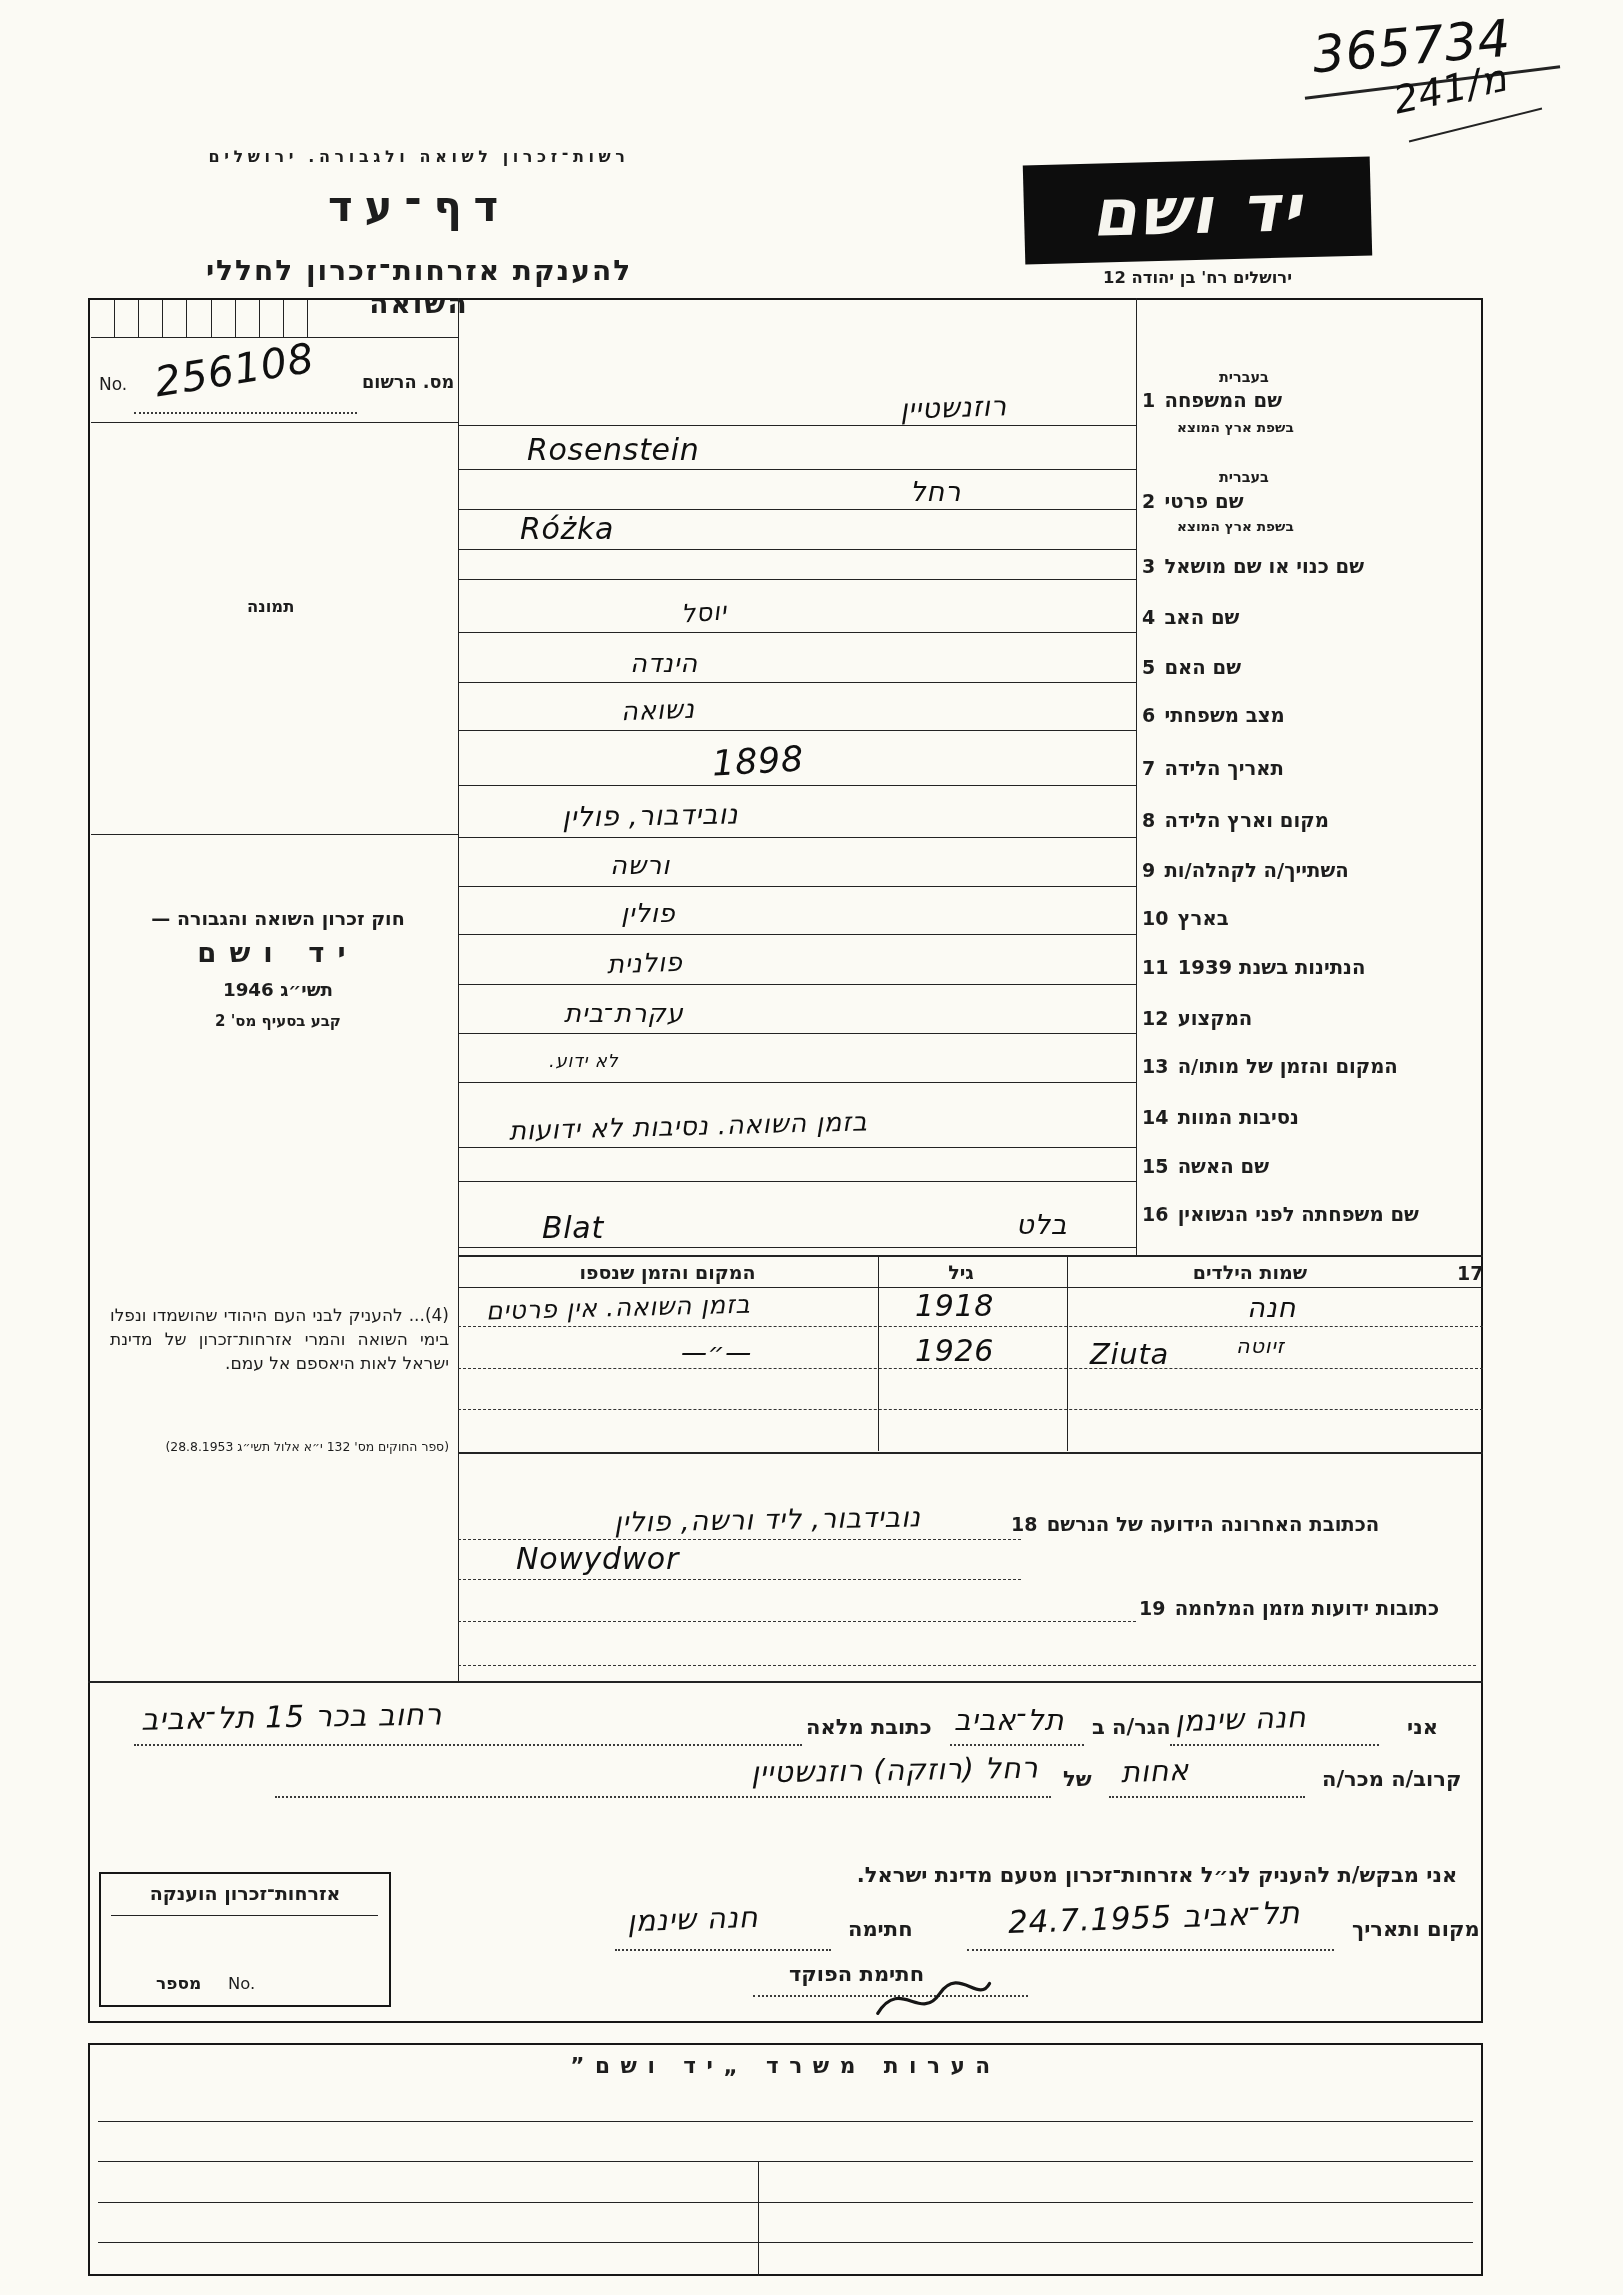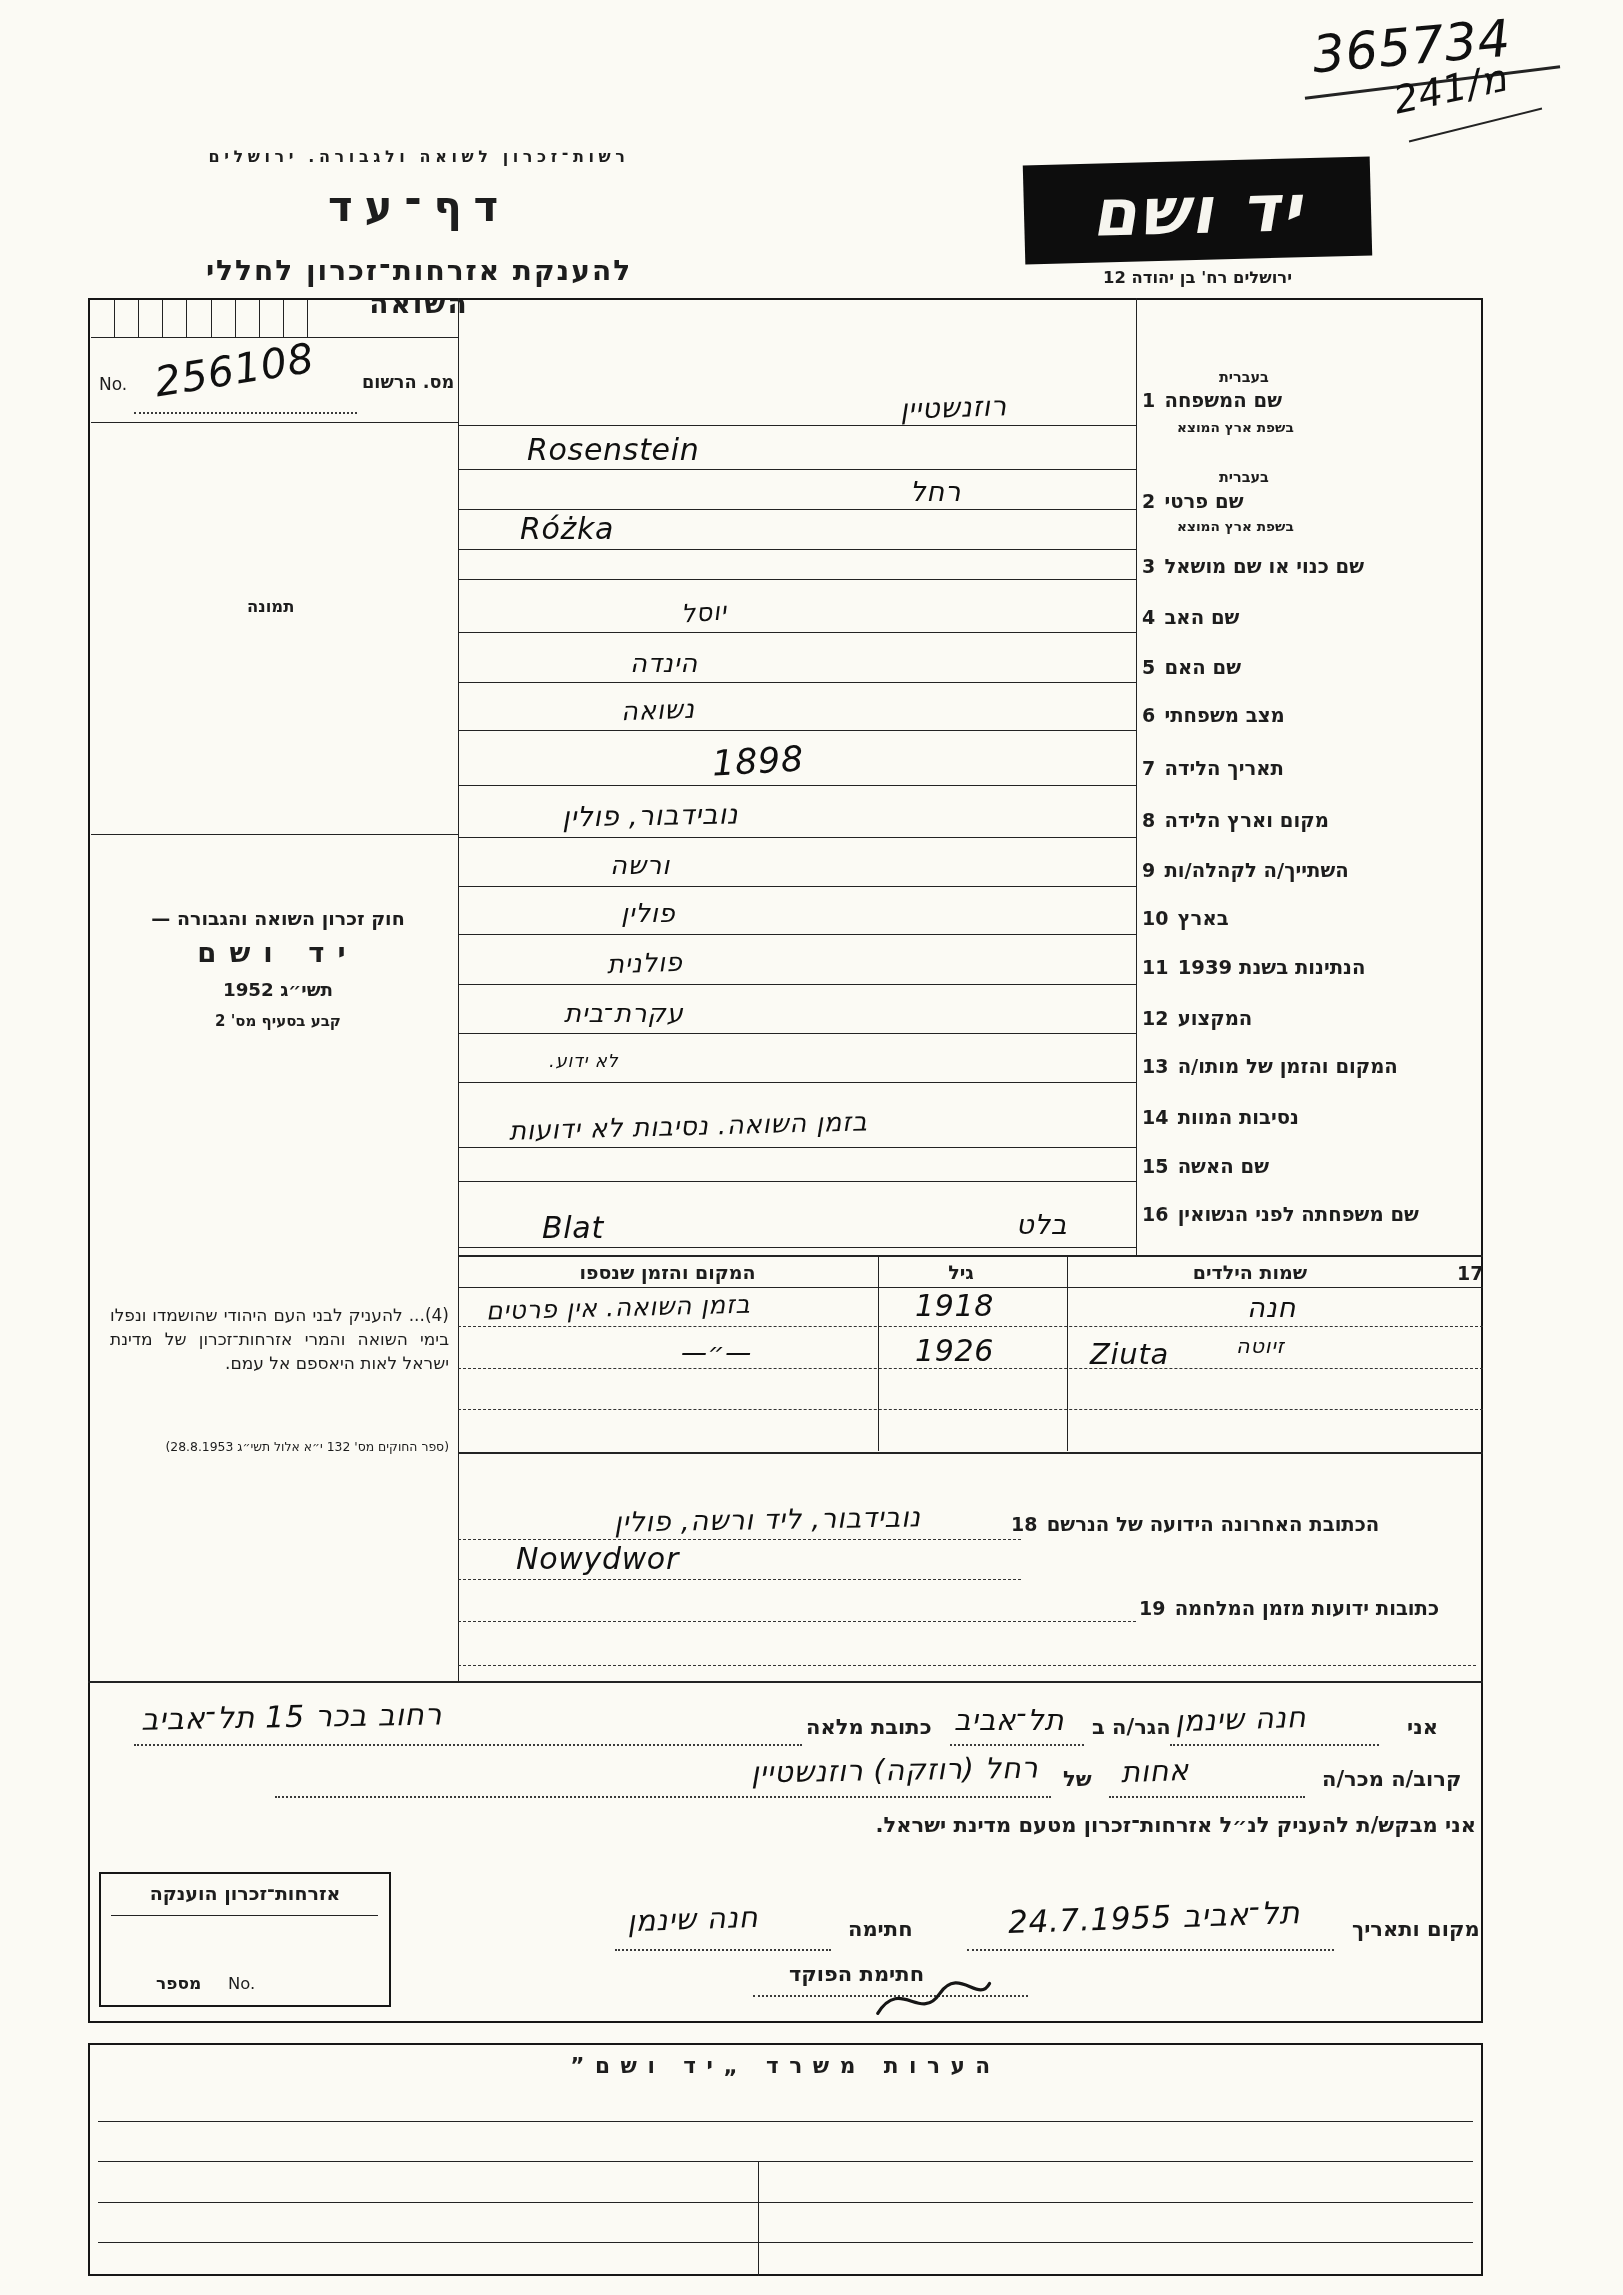--- a/index.html
+++ b/index.html
@@ -64,21 +64,21 @@
   <div class="abs lat" style="left:99px;top:374px;font-size:17px">No.</div>
   <div class="dots" style="left:134px;top:412px;width:223px"></div>
   <div class="abs hw lat" style="left:154px;top:346px;font-size:41px;transform:rotate(-9deg)">256108</div>
   <div class="line" style="left:91px;top:422px;width:367px"></div>
 
   <div class="abs" style="left:247px;top:597px;font-size:16.4px;font-weight:bold">תמונה</div>
   <div class="line" style="left:91px;top:834px;width:367px"></div>
 
   <div class="abs ctr" style="left:108px;top:907px;width:340px;font-size:19px;font-weight:bold">חוק זכרון השואה והגבורה —</div>
   <div class="abs ctr" style="left:108px;top:936px;width:340px;font-size:27.5px;font-weight:bold;letter-spacing:13px">יד ושם</div>
-  <div class="abs ctr" style="left:108px;top:979px;width:340px;font-size:18.3px;font-weight:bold">תשי״ג 1952</div>
+  <div class="abs ctr" style="left:108px;top:979px;width:340px;font-size:18.3px;font-weight:bold">תשי״ג 1946</div>
   <div class="abs ctr" style="left:108px;top:1012px;width:340px;font-size:15px;font-weight:bold">קבע בסעיף מס' 2</div>
   <div class="abs law-p" style="left:110px;top:1303px;width:339px">(4)... להעניק לבני העם היהודי שהושמדו ונפלו בימי השואה והמרי אזרחות־זכרון של מדינת ישראל לאות היאספם אל עמם.</div>
   <div class="abs" style="left:110px;top:1439px;width:339px;font-size:12.4px">(ספר החוקים מס' 132 י״א אלול תשי״ג 28.8.1953)</div>
 
   <div class="line" style="left:458px;top:425px;width:678px"></div>
   <div class="line" style="left:458px;top:469px;width:678px"></div>
   <div class="line" style="left:458px;top:509px;width:678px"></div>
   <div class="line" style="left:458px;top:549px;width:678px"></div>
   <div class="line" style="left:458px;top:579px;width:678px"></div>
   <div class="line" style="left:458px;top:632px;width:678px"></div>
@@ -233,21 +233,21 @@
   <div class="dots" style="left:950px;top:1744px;width:134px"></div>
   <div class="dots" style="left:134px;top:1744px;width:668px"></div>
 
   <div class="abs dec" style="left:1322px;top:1767px">קרוב/ה מכר/ה</div>
   <div class="abs hw" style="left:1121px;top:1754px;font-size:29px;transform:rotate(-2deg)">אחות</div>
   <div class="abs dec" style="left:1063px;top:1767px">של</div>
   <div class="abs hw" style="left:751px;top:1753px;font-size:29px;transform:rotate(-1deg)">רחל (רוזקה) רוזנשטיין</div>
   <div class="dots" style="left:1109px;top:1796px;width:196px"></div>
   <div class="dots" style="left:275px;top:1796px;width:776px"></div>
 
-  <div class="abs dec" style="left:838px;top:1813px;width:638px;text-align:right">אני מבקש/ת להעניק לנ״ל אזרחות־זכרון מטעם מדינת ישראל.</div>
+  <div class="abs dec" style="left:838px;top:1863px;width:638px;text-align:center">אני מבקש/ת להעניק לנ״ל אזרחות־זכרון מטעם מדינת ישראל.</div>
 
   <div class="abs dec" style="left:1352px;top:1917px">מקום ותאריך</div>
   <div class="abs hw" style="left:1008px;top:1899px;font-size:31px;transform:rotate(-2deg)">תל־אביב 24.7.1955</div>
   <div class="dots" style="left:967px;top:1949px;width:367px"></div>
   <div class="abs dec" style="left:848px;top:1917px">חתימה</div>
   <div class="abs hw" style="left:627px;top:1902px;font-size:29px;transform:rotate(-2deg)">חנה שינמן</div>
   <div class="dots" style="left:615px;top:1949px;width:216px"></div>
 
   <div class="abs dec" style="left:789px;top:1962px">חתימת הפוקד</div>
   <div class="dots" style="left:753px;top:1995px;width:275px"></div>

